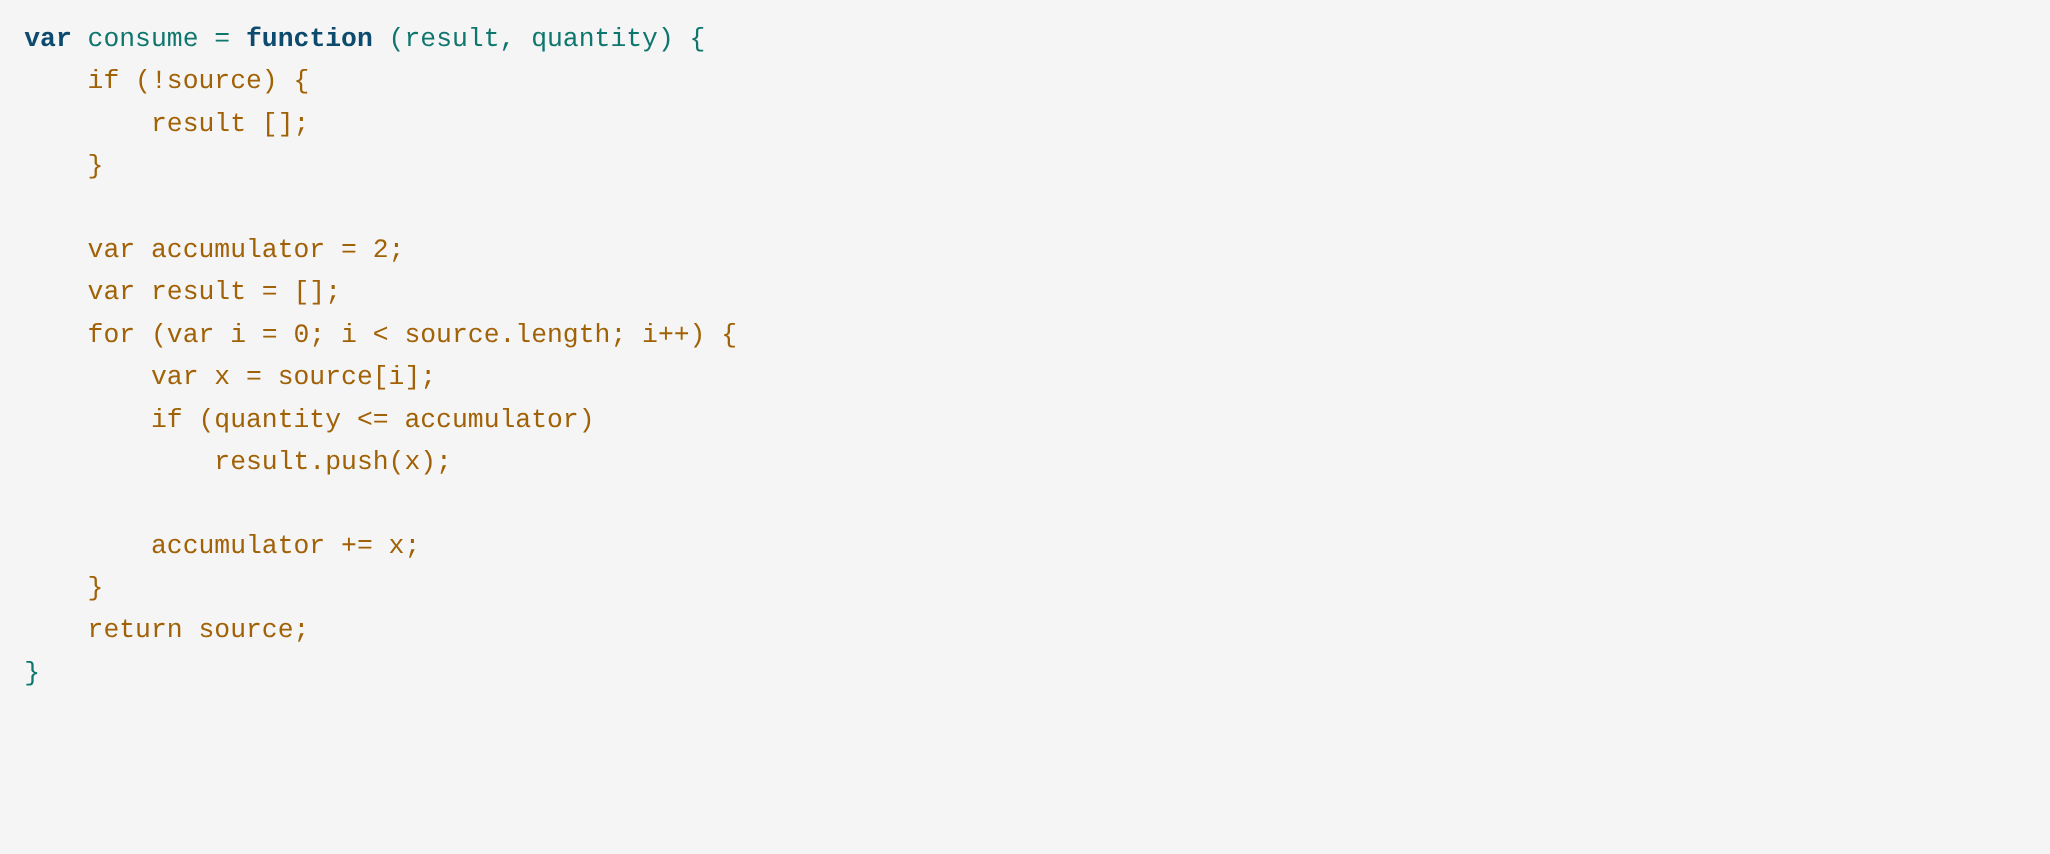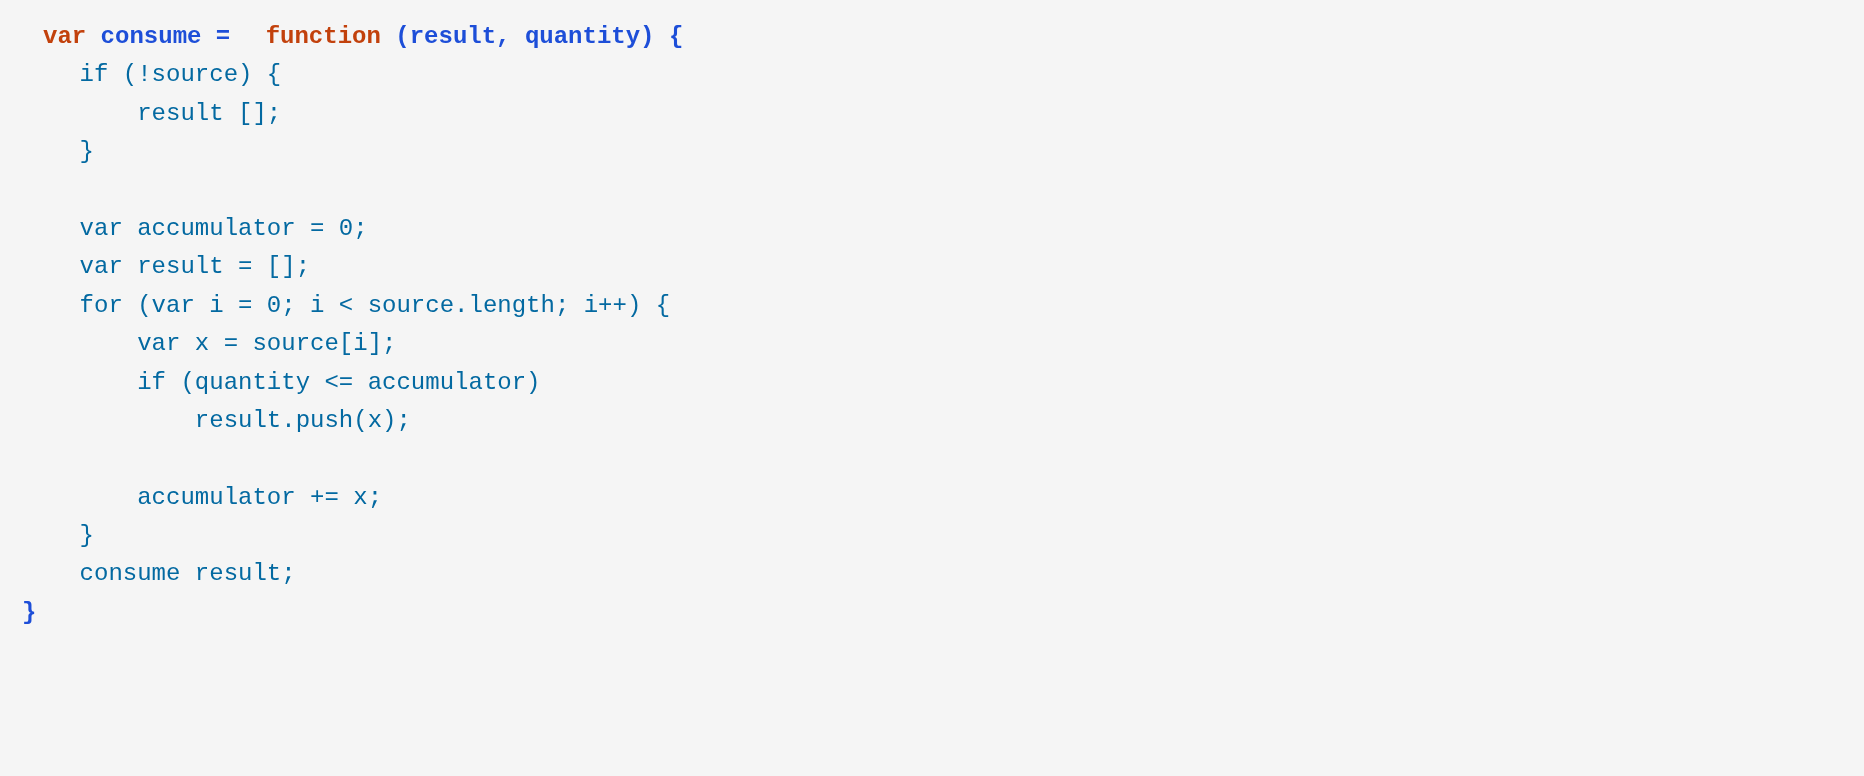--- a/index.html
+++ b/index.html
@@ -16,35 +16,35 @@
     margin: 0;
     padding: 18px 22px;
     width: 1864px;
     box-sizing: border-box;
     background: #f5f5f5;
     color: #222;
     line-height: 1.6;
     white-space: pre;
     font-family: inherit;
   }
-  .tok-kw    { color: #c2410c; font-weight: 700; margin-left: 21px; }  
-  .tok-id    { color: #1d4ed8;    font-weight: 700; }  
-  .tok-body  { color: #0369a1; }                    
+  .tok-kw    { color: #0c4a6e; font-weight: 700; }  
+  .tok-id    { color: #0f766e;    font-weight: 400; }  
+  .tok-body  { color: #a16207; }                    
 </style>
 </head>
 <body>
 
 <pre class="code"><span class="tok-kw">var</span><span class="tok-id"> consume = </span><span class="tok-kw">function</span><span class="tok-id"> (result, quantity) {</span>
 <span class="tok-body">    if (!source) {</span>
 <span class="tok-body">        result [];</span>
 <span class="tok-body">    }</span>
 <span class="tok-body"></span>
-<span class="tok-body">    var accumulator = 0;</span>
+<span class="tok-body">    var accumulator = 2;</span>
 <span class="tok-body">    var result = [];</span>
 <span class="tok-body">    for (var i = 0; i &lt; source.length; i++) {</span>
 <span class="tok-body">        var x = source[i];</span>
 <span class="tok-body">        if (quantity &lt;= accumulator)</span>
 <span class="tok-body">            result.push(x);</span>
 <span class="tok-body"></span>
 <span class="tok-body">        accumulator += x;</span>
 <span class="tok-body">    }</span>
-<span class="tok-body">    consume result;</span>
+<span class="tok-body">    return source;</span>
 <span class="tok-id">}</span></pre>
 
 </body></html>

